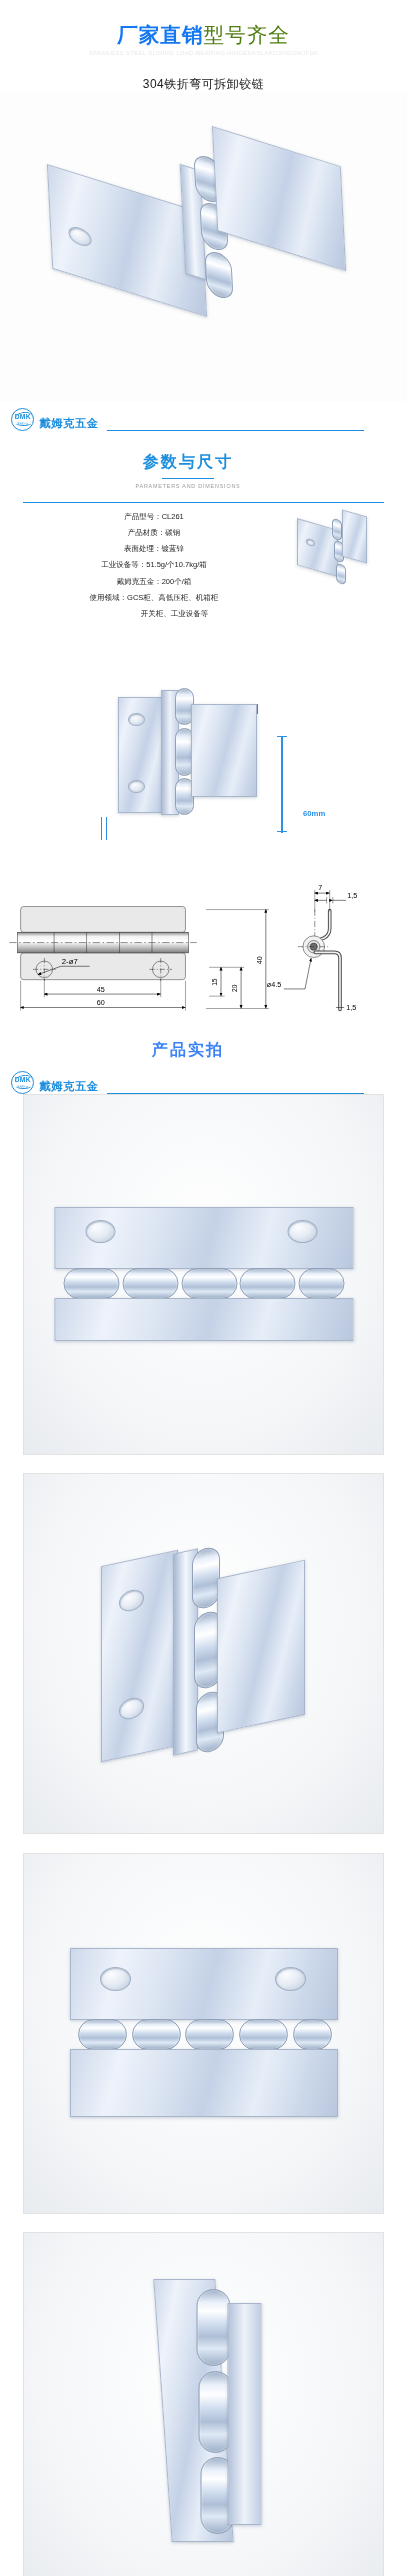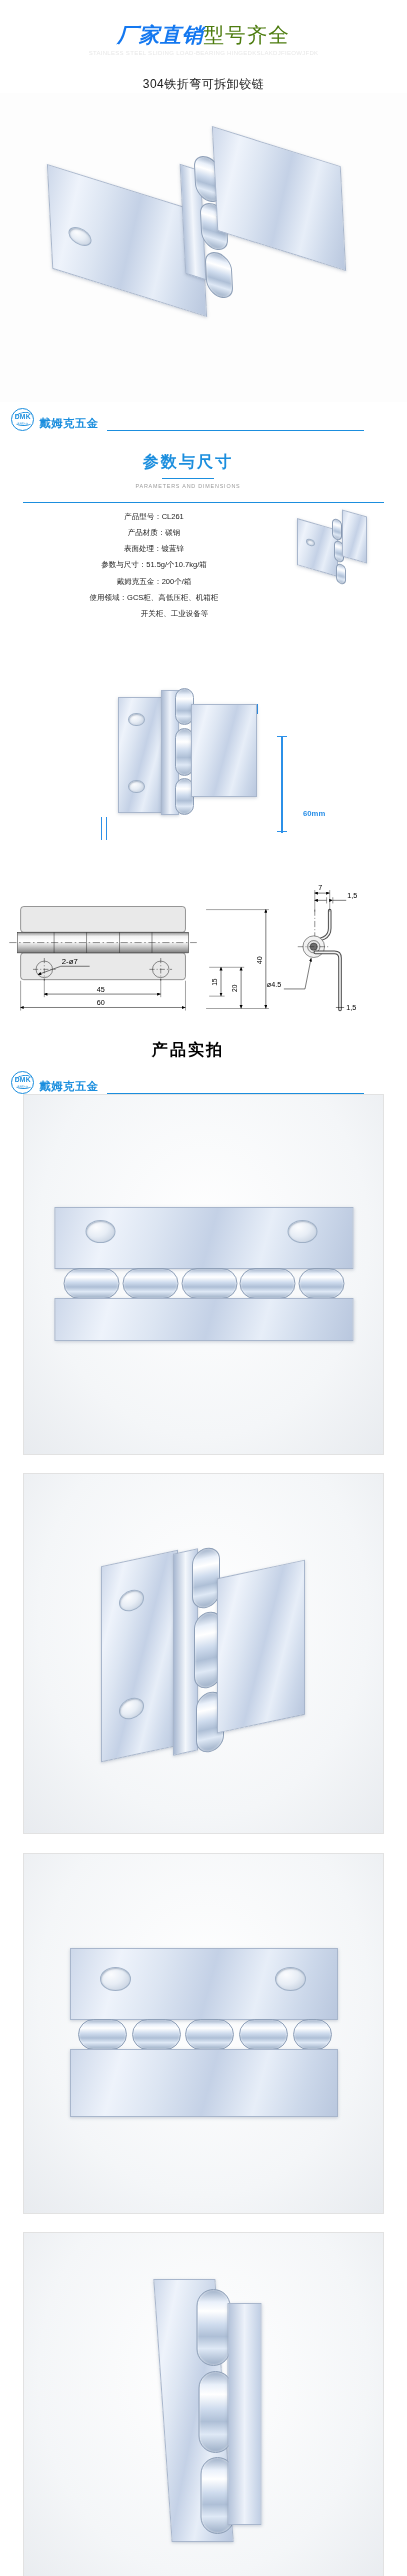--- a/index.html
+++ b/index.html
@@ -14,21 +14,21 @@
 
   
   .hero { width: 407px; padding-top: 21.6px; text-align: center; position: relative; }
   .hero-title {
     font-size: 20.6px;
     font-weight: bold;
     letter-spacing: 1px;
     line-height: 1.25;
     white-space: nowrap;
   }
-  .hero-title .blue { color: #1478f0; font-style: italic; }
+  .hero-title .blue { color: #1478f0; }
   .hero-title .black { color: #4d7c0f; font-weight: 500; }
   .hero-sub-en {
     margin-top: 3.1px;
     font-size: 6px;
     letter-spacing: 0.3px;
     color: #e8e8e8;
     white-space: nowrap;
   }
   .hero-sub-cn {
     margin-top: 20px;
@@ -235,21 +235,21 @@
     <div class="bar"></div>
     <div class="en">PARAMETERS AND DIMENSIONS</div>
   </div>
 
   <div class="spec-wrap">
     <div class="spec-rule"></div>
     <ul class="spec-list">
       <li><span class="lbl">产品型号：</span><span>CL261</span></li>
       <li><span class="lbl">产品材质：</span><span>碳钢</span></li>
       <li><span class="lbl">表面处理：</span><span>镀蓝锌</span></li>
-      <li><span class="lbl">参数与尺寸：</span><span>51.5g/个10.7kg/箱</span></li>
+      <li><span class="lbl">工业设备等：</span><span>51.5g/个10.7kg/箱</span></li>
       <li><span class="lbl">戴姆克五金：</span><span>200个/箱</span></li>
       <li><span class="lbl">使用领域：</span><span>GCS柜、高低压柜、机箱柜</span></li>
       <li class="cont"><span>开关柜、工业设备等</span></li>
     </ul>
 
     <div class="spec-aside">
       <div class="plate" style="left:11.3px; top:14.4px; width:41px; height:47px; transform: skewY(16deg);"></div>
       <div class="hole" style="left:19.6px; top:30px; width:9.3px; height:7.2px; transform: skewY(16deg);"></div>
       <div class="knuckle" style="left:46px; top:9.3px; width:10.3px; height:20.6px; transform: skewY(16deg);"></div>
       <div class="knuckle" style="left:48px; top:32px; width:10.3px; height:20.6px; transform: skewY(16deg);"></div>
@@ -379,21 +379,21 @@
         <path d="M551,260 L592,260 L604,200" fill="none" stroke="#000" stroke-width="1" marker-end="url(#ar)"></path>
         <text x="546" y="256" text-anchor="end" font-family="'Liberation Sans',sans-serif" font-size="14" fill="#000">ø4.5</text>
 
         <line x1="652" y1="296" x2="668" y2="296" stroke="#000" stroke-width="1"></line>
         <text x="672" y="300" font-family="'Liberation Sans',sans-serif" font-size="14" fill="#000">1,5</text>
       </g>
     </svg>
   </div>
 
   <div class="section-title" style="padding-top:15.5px;">
-    <div class="cn" style="color:#000000;">产品实拍</div>
+    <div class="cn" style="color:#3b82f6;">产品实拍</div>
   </div>
 
   <div class="brandbar" style="padding-top:9.3px;">
     <div class="logo-circle">
       <div class="swoosh"></div>
       <div class="dmk">DMK</div>
       <div class="tiny">戴姆克五金</div>
       <div class="underline"></div>
     </div>
     <div class="brandname">戴姆克五金</div>

